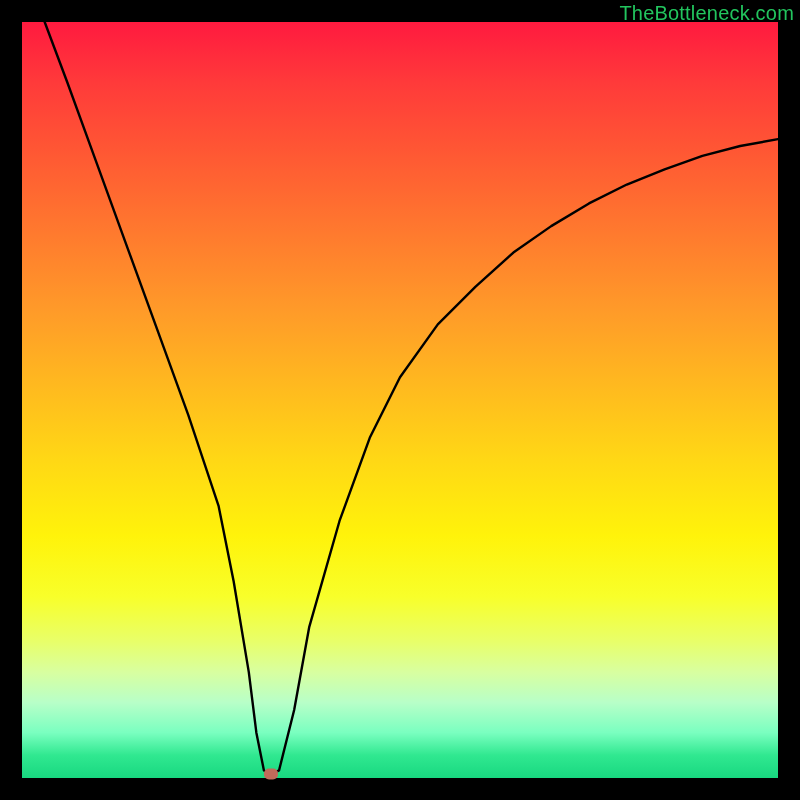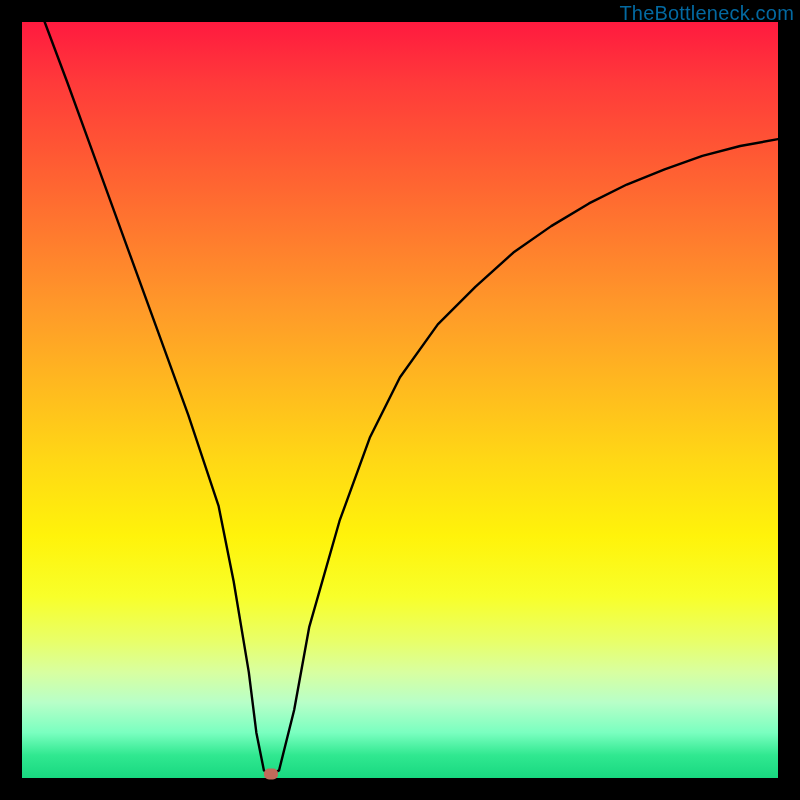--- a/index.html
+++ b/index.html
@@ -32,21 +32,21 @@
       #7affc0 94%,
       #30e890 97%,
       #18d880 100%);
   }
   .attribution {
     position: absolute;
     top: 2px;
     right: 6px;
     font-family: Arial, Helvetica, sans-serif;
     font-size: 20px;
-    color: #0369a1;
+    color: #22c55e;
     font-weight: 500;
     letter-spacing: 0.2px;
   }
   svg.curve {
     position: absolute;
     left: 0; top: 0;
     width: 100%;
     height: 100%;
     overflow: visible;
   }

